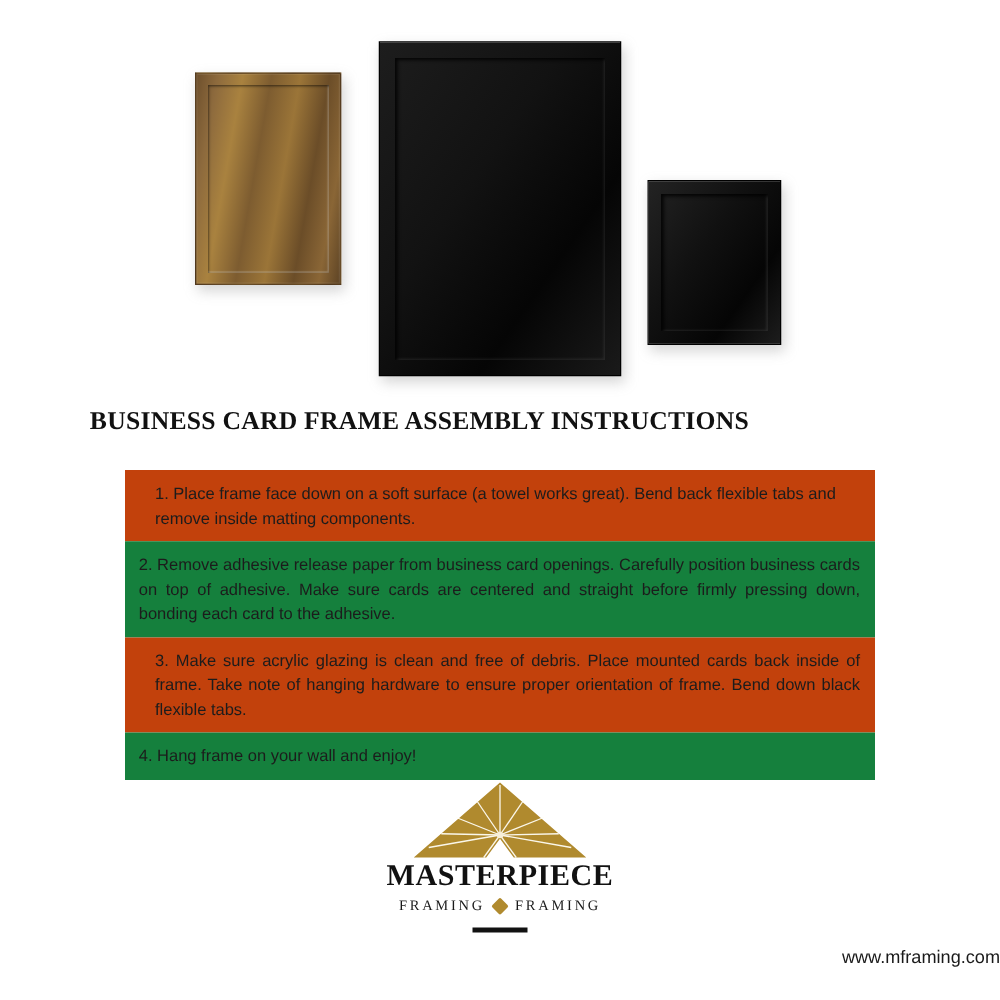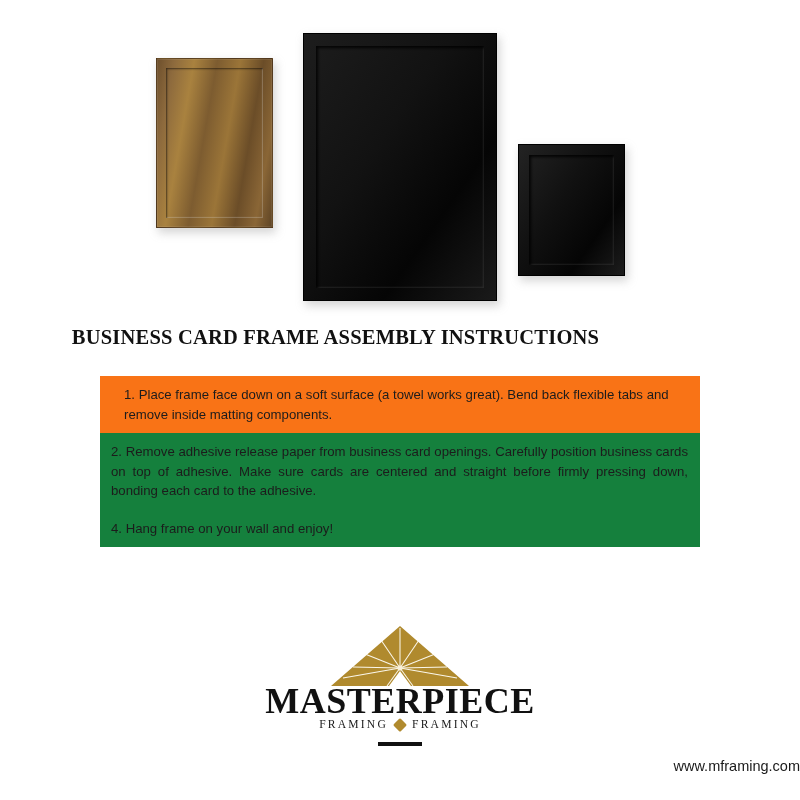--- a/index.html
+++ b/index.html
@@ -129,41 +129,41 @@
     width: 600px;
   }
   .step {
     box-sizing: border-box;
     padding: 9px 12px 9px 11px;
     font-size: 13.2px;
     line-height: 19.5px;
     color: #1c1c1c;
     background: #15803d;
   }
-  .step.tinted { background: #f97316; padding-left: 24px; }
+  .step.tinted { background: #c2410c; padding-left: 24px; }
   .step.justify { text-align: justify; }
   .step.justify > span { display: inline; }
 
   
   #logo-block {
     position: absolute;
     left: 0; top: 624px;
     width: 800px;
     text-align: center;
   }
   #logo-mark {
     width: 142px;
     height: 64px;
     margin: 0 auto;
     display: block;
   }
   #logo-wordmark {
     font-family: "Liberation Serif", "DejaVu Serif", serif;
     font-weight: bold;
-    font-size: 36px;
+    font-size: 24px;
     letter-spacing: 0.5px;
     color: #111;
     line-height: 30px;
     margin-top: -2px;
   }
   #logo-subwrap {
     display: flex;
     align-items: center;
     justify-content: center;
     gap: 7px;
@@ -397,20 +397,23 @@
 </div>
 
 <div id="page-title">BUSINESS CARD FRAME ASSEMBLY INSTRUCTIONS</div>
 
 <div id="instructions">
   <div class="step tinted">
     <span>1. Place frame face down on a soft surface (a towel works great). Bend back flexible tabs and remove inside matting components.</span>
   </div>
   <div class="step justify">
     <span>2. Remove adhesive release paper from business card openings. Carefully position business cards on top of adhesive. Make sure cards are centered and straight before firmly pressing down, bonding each card to the adhesive.</span>
+  </div>
+  <div class="step tinted justify">
+    <span>3. Make sure acrylic glazing is clean and free of debris. Place mounted cards back inside of frame. Take note of hanging hardware to ensure proper orientation of frame. Bend down black flexible tabs.</span>
   </div>
   <div class="step">
     <span>4. Hang frame on your wall and enjoy!</span>
   </div>
 </div>
 
 <div id="logo-block">
   <svg id="logo-mark" viewBox="0 0 142 64">
 
     <path d="M71 2 L140 62 L82 62 L71 47 L60 62 L2 62 Z" fill="#b08a2e"></path>

